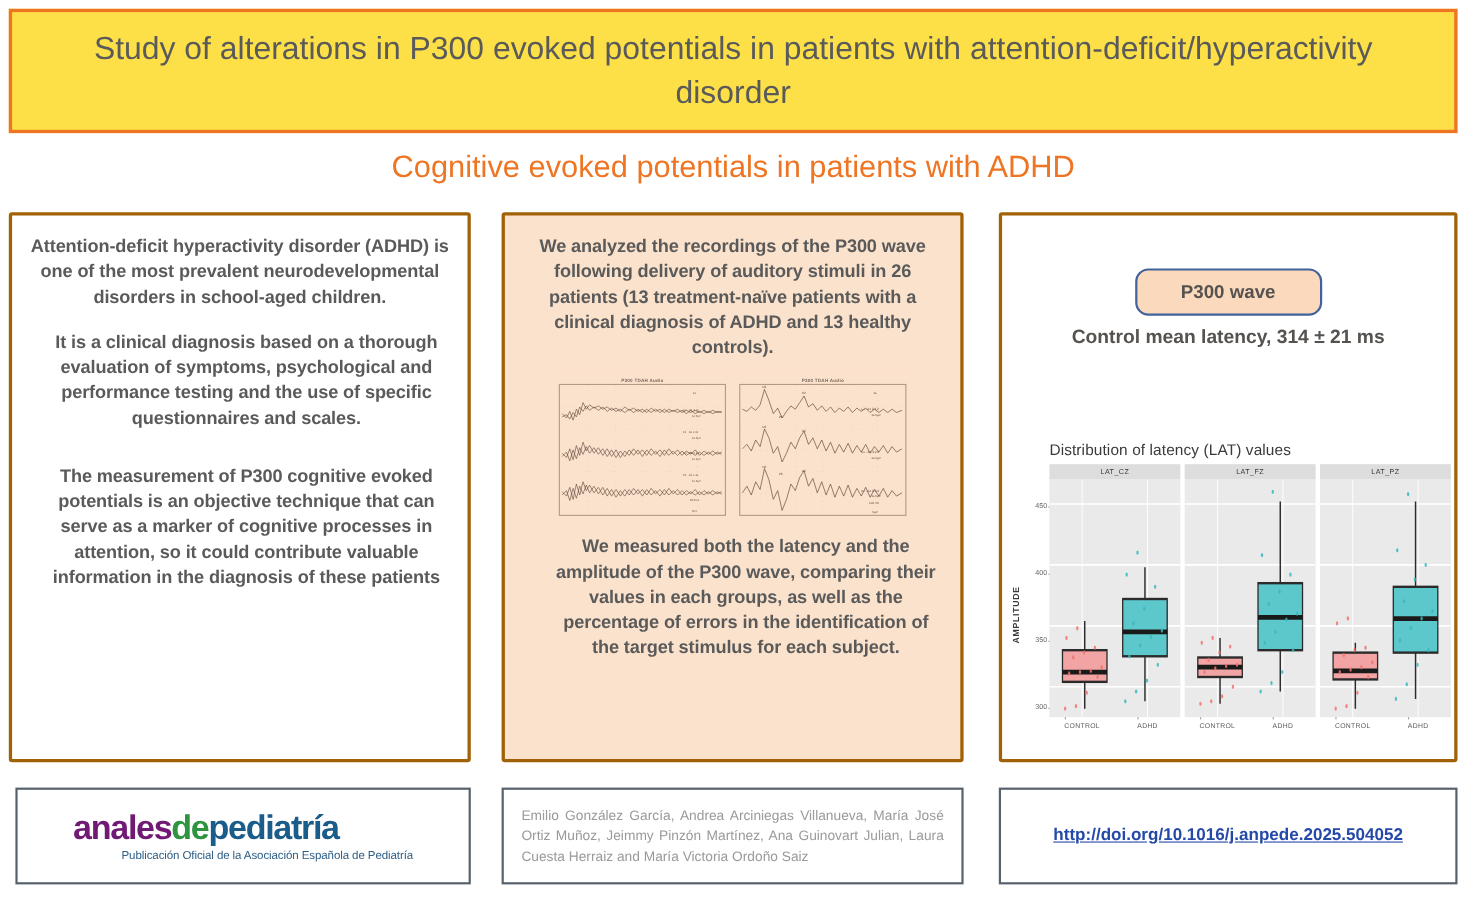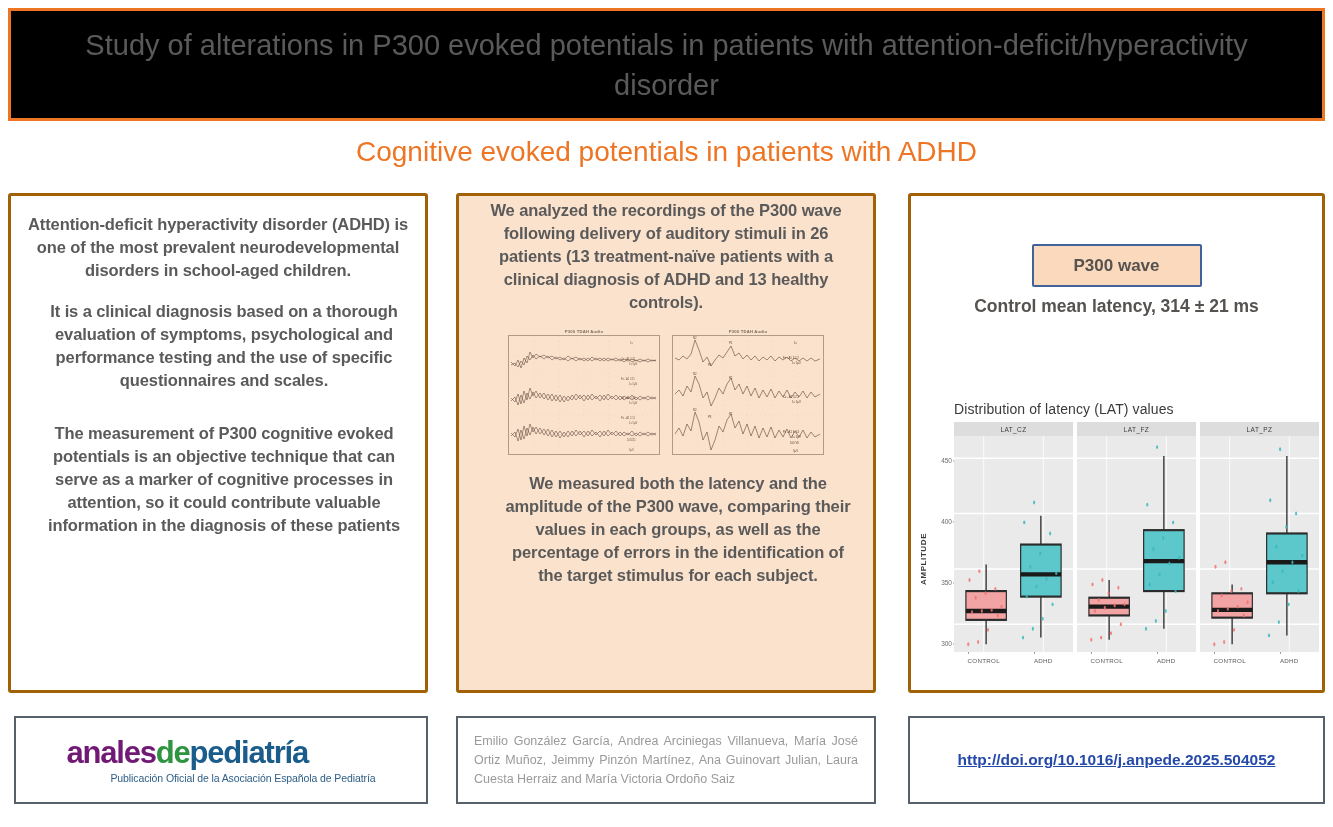--- a/index.html
+++ b/index.html
@@ -17,21 +17,21 @@
   }
 
   
   .title-box {
     position: absolute;
     left: 8px;
     top: 8px;
     width: 1317px;
     height: 113px;
     border: 3px solid #ED7523;
-    background: #000000;
+    background: #fde047;
     box-sizing: border-box;
     display: flex;
     align-items: center;
     justify-content: center;
   }
   .title-text {
     font-size: 29px;
     line-height: 40px;
     color: #5a5a5a;
     text-align: center;
@@ -70,21 +70,21 @@
     color: #5a5a5a;
     text-align: center;
     letter-spacing: -0.1px;
   }
   .panel-left .ptext { padding: 0 12px; }
 
   .left-inner { padding-top: 17px; }
   .left-inner .ptext + .ptext { margin-top: 18px; padding-left: 24px; }
   .para-gap { margin-top: 30px !important; }
 
-  .mid-inner { padding-top: 3px; }
+  .mid-inner { padding-top: 17px; }
   .mid-inner .ptext { padding: 0 22px; }
 
   
   .eeg-wrap {
     margin: 13px auto 0 auto;
     width: 320px;
     height: 135px;
     display: flex;
     gap: 8px;
     justify-content: center;
@@ -113,21 +113,21 @@
 
   .mid-lower { margin-top: 10px; margin-left: 24px; }
 
   
   .p300-badge {
     margin: 48px auto 0 auto;
     width: 166px;
     height: 39px;
     background: #FBD9BC;
     border: 2px solid #41629B;
-    border-radius: 2px;
+    border-radius: 12px;
     display: flex;
     align-items: center;
     justify-content: center;
     font-size: 17px;
     font-weight: bold;
     color: #55524f;
   }
   .latency-line {
     text-align: center;
     font-size: 17.5px;

